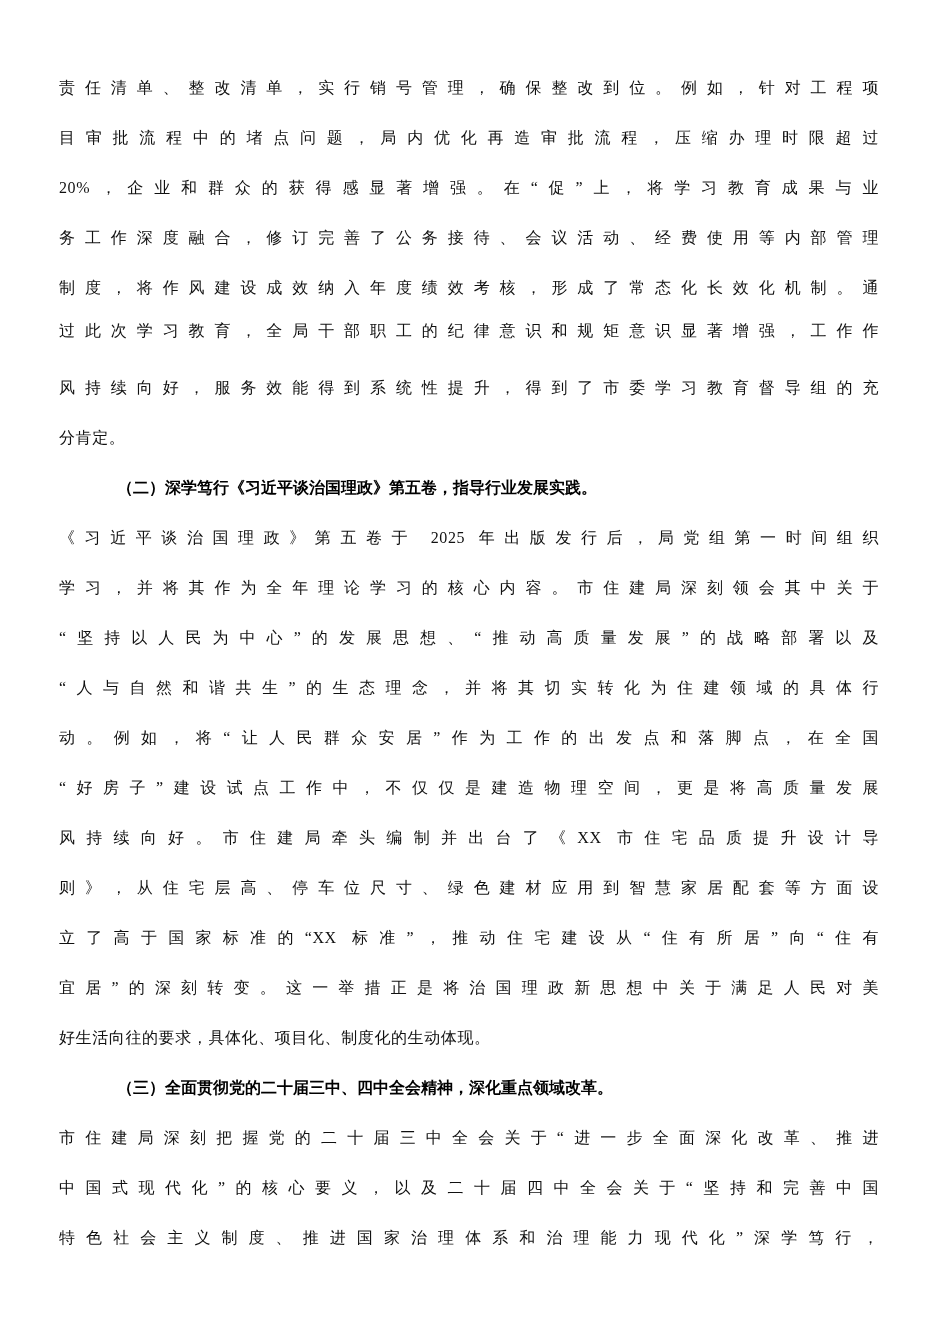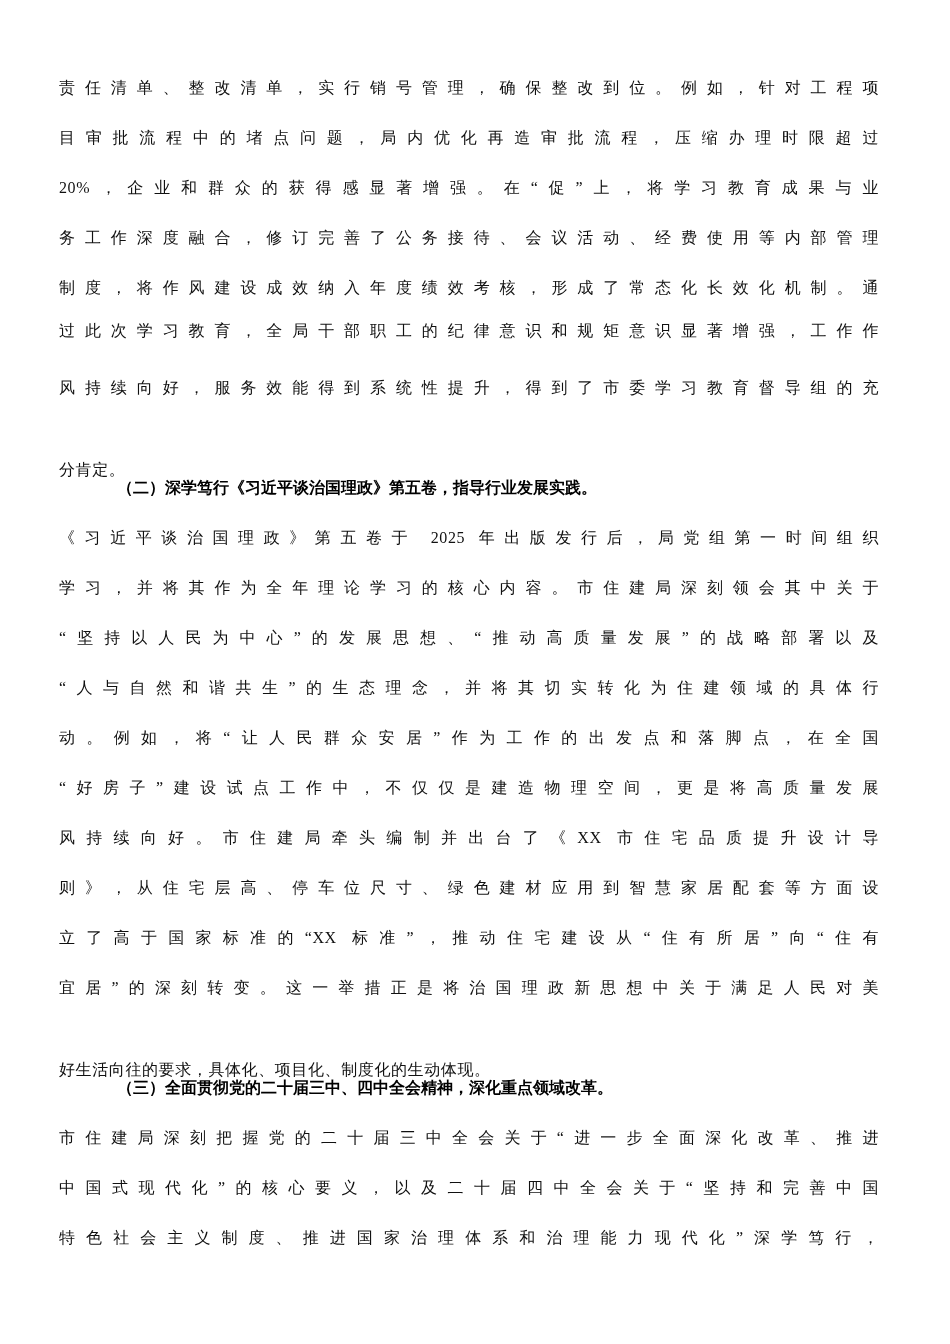--- a/index.html
+++ b/index.html
@@ -12,21 +12,21 @@
     height: 34px;
     font-family: Liberation Serif, serif;
     font-size: 16px;
     line-height: 34px;
     color: #111111;
     white-space: nowrap;
     letter-spacing: 0.6px;
   }
   .line.justify { text-align: justify; text-align-last: justify; }
   .line.heading { left: 117px; width: 760px; font-weight: bold; color: #000000; letter-spacing: 0px; }
-  .line.last { text-align: left; margin-top: 32px; }
+  .line.last { text-align: left; }
 </style>
 </head>
 <body>
 
 <div class="page">
 
   <div class="line justify" style="top:71px">责任清单、整改清单，实行销号管理，确保整改到位。例如，针对工程项</div>
   <div class="line justify" style="top:121px">目审批流程中的堵点问题，局内优化再造审批流程，压缩办理时限超过</div>
   <div class="line justify" style="top:171px">20%，企业和群众的获得感显著增强。在“促”上，将学习教育成果与业</div>
   <div class="line justify" style="top:221px">务工作深度融合，修订完善了公务接待、会议活动、经费使用等内部管理</div>

